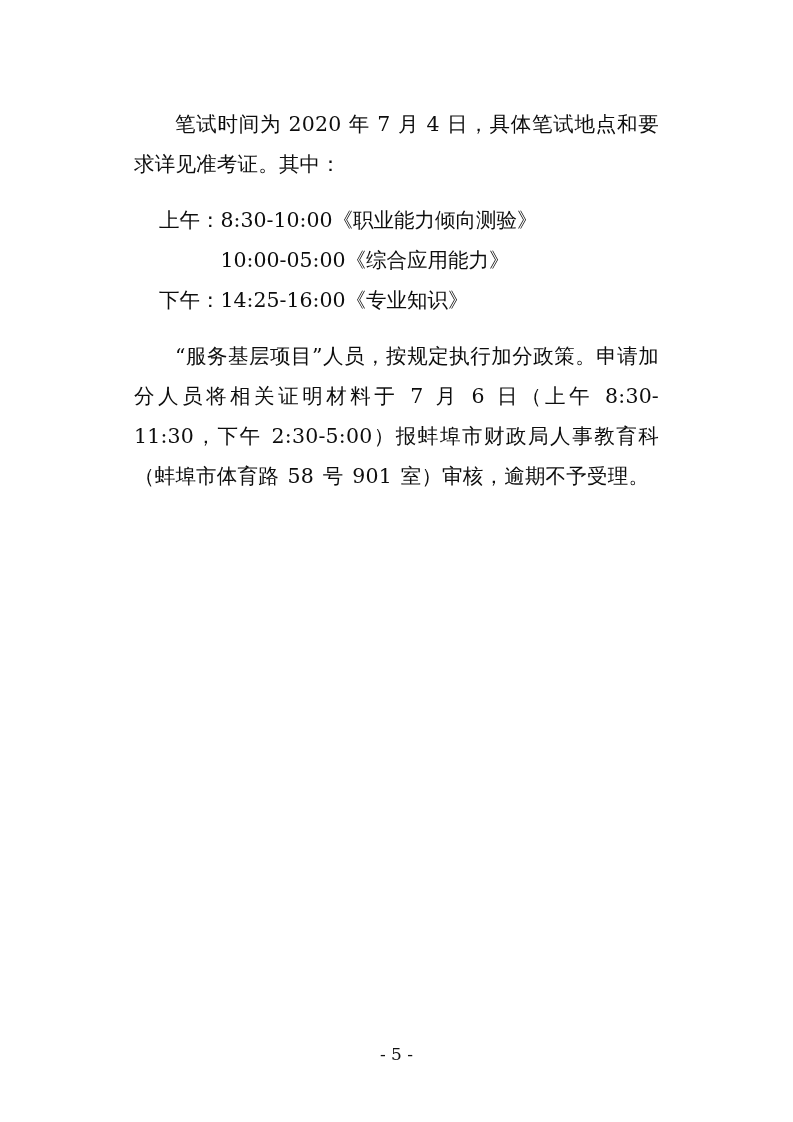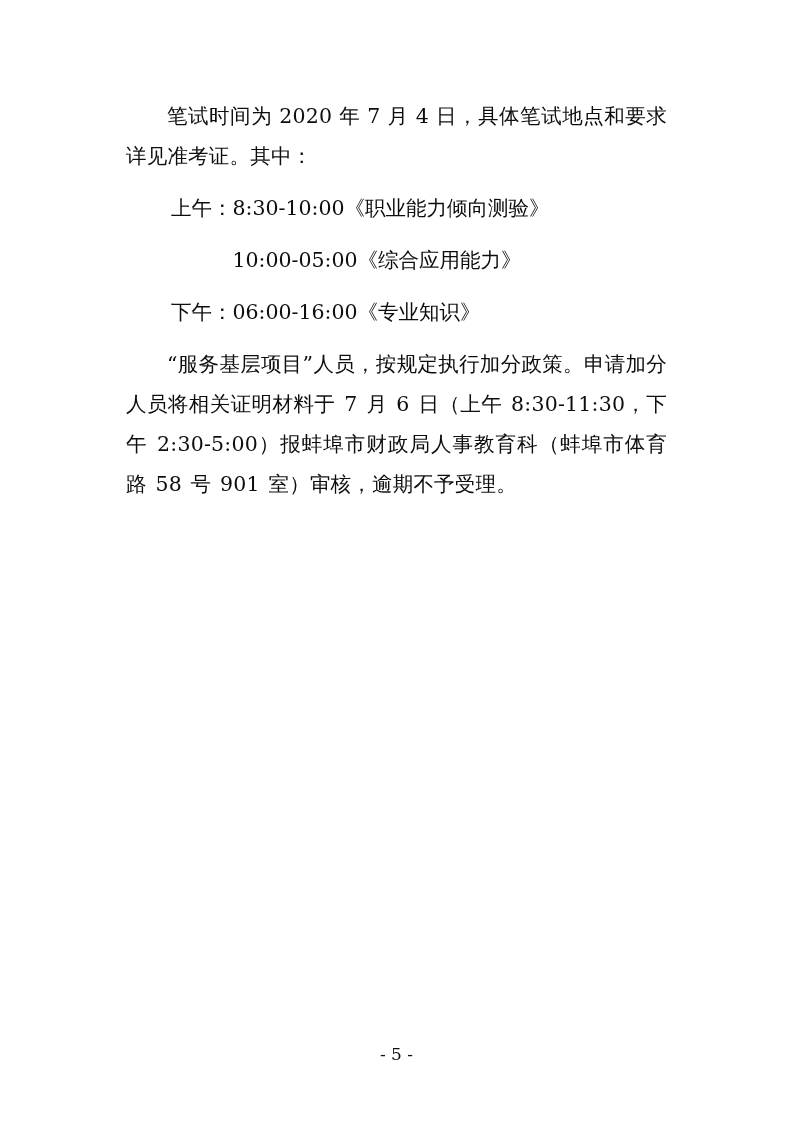--- a/index.html
+++ b/index.html
@@ -16,40 +16,40 @@
   }
   .page {
     position: absolute;
     left: 0; top: 0;
     width: 793px;
     height: 1122px;
     box-sizing: border-box;
     padding: 88px 118px 0 118px;
   }
   p.para {
-    margin: 8px;
+    margin: 16px;
     text-indent: 2em;
     font-size: 20.5px;
     line-height: 40px;
     text-align: justify;
     text-justify: inter-ideograph;
     letter-spacing: 0.2px;
   }
   p.para.loose {
     word-spacing: 2px;
   }
   .exam-list {
     margin: 0;
     padding: 0;
     list-style: none;
   }
   .exam-list li {
     font-size: 20.5px;
     line-height: 40px;
-    margin: 12px;
+    margin: 0;
     white-space: nowrap;
   }
   .exam-list li.indent1 {
     text-indent: 2em;
   }
   .exam-list li.indent2 {
     text-indent: 5em;
   }
   .footer {
     position: absolute;
@@ -65,21 +65,21 @@
 </head>
 <body>
 
 <div class="page">
 
   <p class="para">笔试时间为 2020 年 7 月 4 日，具体笔试地点和要求详见准考证。其中：</p>
 
   <ul class="exam-list">
     <li class="indent1">上午：8:30-10:00《职业能力倾向测验》</li>
     <li class="indent2">10:00-05:00《综合应用能力》</li>
-    <li class="indent1">下午：06:00-16:00《专业知识》</li>
+    <li class="indent1">下午：14:25-16:00《专业知识》</li>
   </ul>
 
   <p class="para loose">“服务基层项目”人员，按规定执行加分政策。申请加分人员将相关证明材料于 7 月 6 日（上午 8:30-11:30，下午 2:30-5:00）报蚌埠市财政局人事教育科（蚌埠市体育路 58 号 901 室）审核，逾期不予受理。</p>
 
 
 
 
   <div class="footer">- 5 -</div>
 </div>
 

